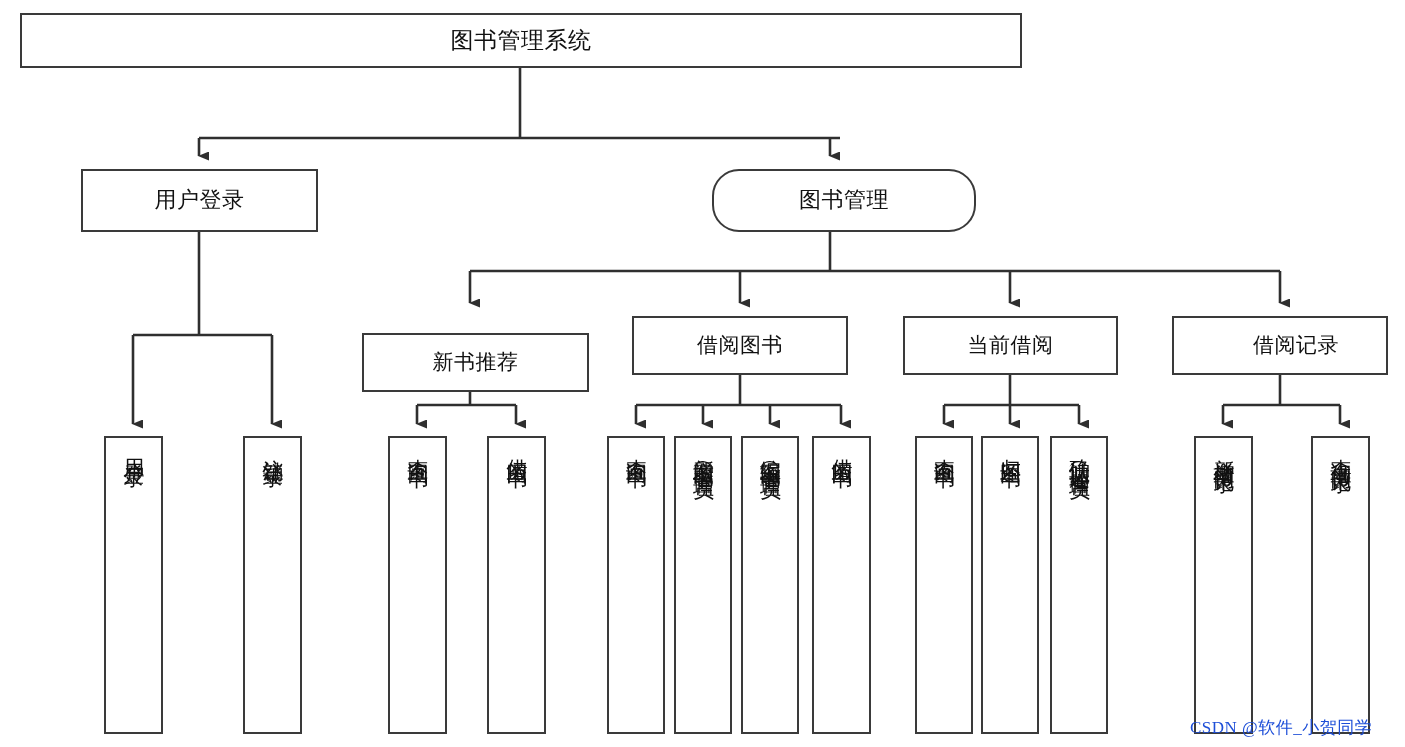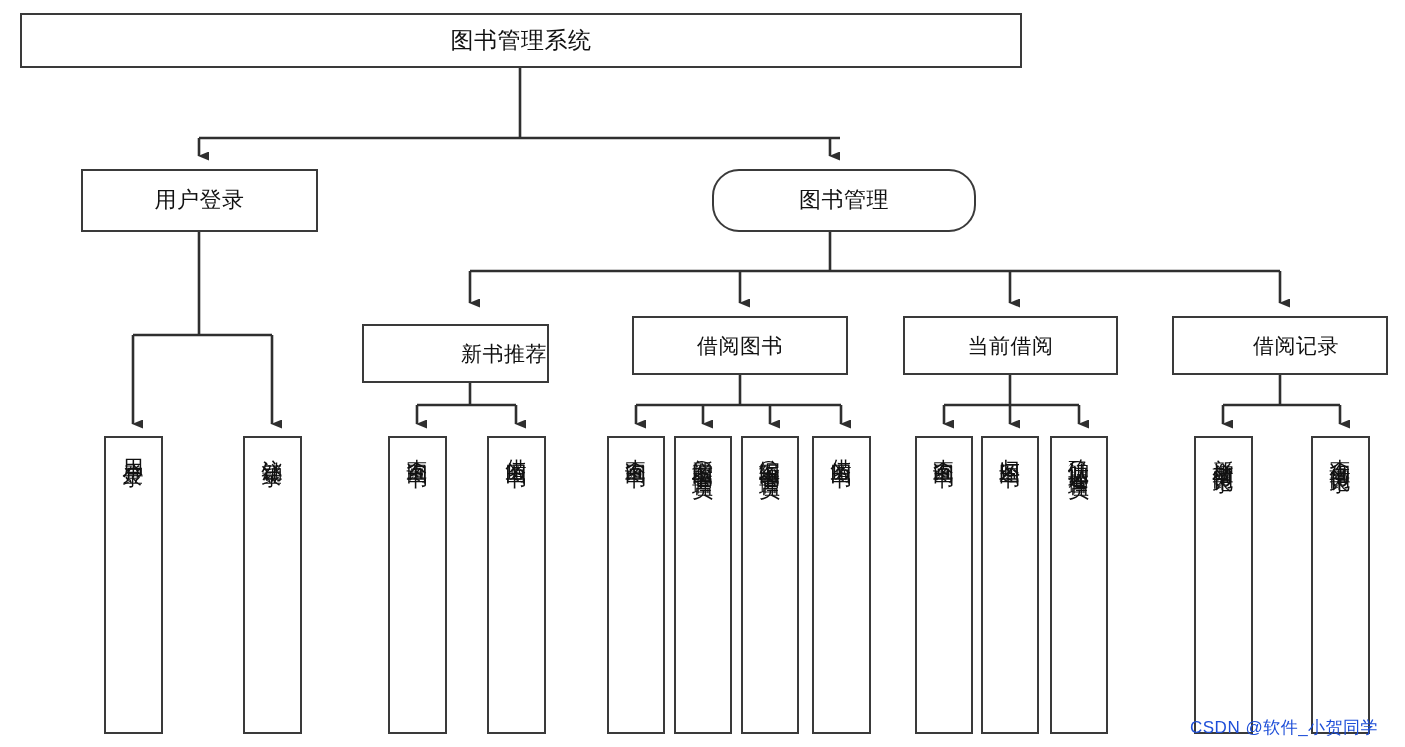--- a/index.html
+++ b/index.html
@@ -9,20 +9,21 @@
   }
   body {
     font-family: "Liberation Sans", "DejaVu Sans", sans-serif;
   }
   #diagram-root {
     position: relative;
     width: 1405px;
     height: 747px;
     background: #ffffff;
     overflow: hidden;
+    font-family: Liberation Serif, serif;
   }
   #diagram-svg {
     position: absolute;
     left: 0;
     top: 0;
     width: 1405px;
     height: 747px;
     display: block;
   }
   .node-box {
@@ -131,21 +132,21 @@
   </div>
 
   <div class="node-box node-h level-2" style="left:81px; top:169px; width:237px; height:63px;">
     <span class="node-label">用户登录</span>
   </div>
 
   <div class="node-box node-h level-2" style="left:712px; top:169px; width:264px; height:63px;border-radius:27px;">
     <span class="node-label">图书管理</span>
   </div>
 
-  <div class="node-box node-h level-3" style="left:362px; top:324px; width:187px; height:59px;justify-content:flex-end;">
+  <div class="node-box node-h level-3" style="left:362px; top:333px; width:227px; height:59px;">
     <span class="node-label">新书推荐</span>
   </div>
 
   <div class="node-box node-h level-3" style="left:632px; top:316px; width:216px; height:59px;">
     <span class="node-label">借阅图书</span>
   </div>
 
   <div class="node-box node-h level-3" style="left:903px; top:316px; width:215px; height:59px;">
     <span class="node-label">当前借阅</span>
   </div>

